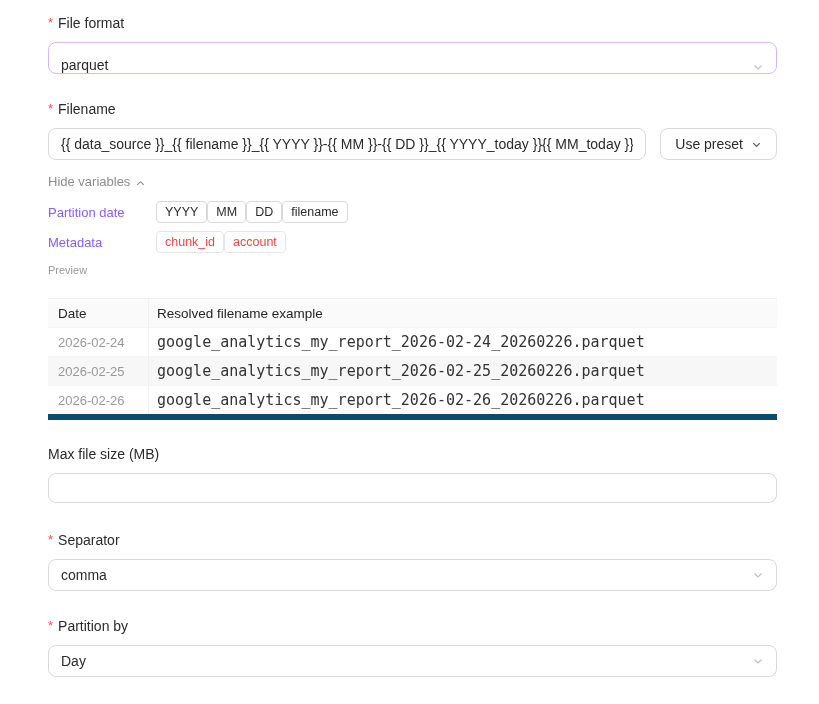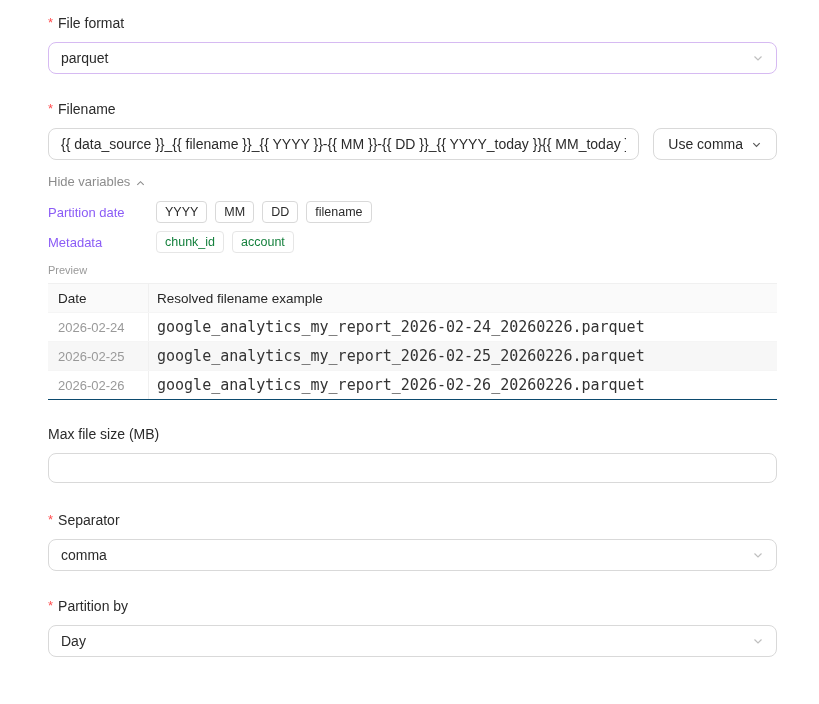--- a/index.html
+++ b/index.html
@@ -19,21 +19,21 @@
   .req { color: #ff4d4f; margin-right: 5px; font-size: 13px; }
 
   .select-box, .text-input {
     height: 32px; width: 100%;
     border: 1px solid #d9d9d9; border-radius: 8px;
     background: #fff;
     display: flex; align-items: center;
     padding: 0 12px; font-size: 14px; color: #2b2b2b;
   }
   .select-box { justify-content: space-between; cursor: pointer; }
-  .select-box.accent { border-color: #d6baf2; }
+  .select-box.accent { border-color: #d6baf2; align-items: flex-end; }
   .chev { color: #bfbfbf; display: inline-flex; }
   .chev svg { display: block; }
 
   input.text-input {
     font-family: "Liberation Sans", sans-serif;
     outline: none;
   }
 
   .mt-ff { margin-top: 0; }
   .mt-section { margin-top: 27px; }
@@ -50,32 +50,32 @@
   .preset-btn .chev { color: #595959; }
 
   .muted-link {
     margin-top: 14px; font-size: 13px; color: #8c8c8c;
     display: inline-flex; align-items: flex-end; gap: 5px; cursor: pointer;
   }
 
   .vars { margin-top: 10px; }
   .var-row { display: flex; align-items: center; height: 24px; margin-bottom: 6px; }
   .var-label { width: 108px; flex: 0 0 108px; font-size: 13px; color: #8b5cf6; }
-  .tags { display: flex; align-items: center; gap: 8px; }
+  .tags { display: flex; align-items: center; }
   .tag {
     display: inline-flex; align-items: center; height: 22px;
     padding: 0 8px; border: 1px solid #d9d9d9; border-radius: 4px;
     background: #fff; font-size: 12.5px; color: #2b2b2b; cursor: pointer;
     white-space: nowrap;
   }
-  .tag.disabled { color: #15803d; border-color: #e6e6e6; cursor: not-allowed; }
+  .tag.disabled { color: #ef4444; border-color: #e6e6e6; cursor: not-allowed; }
 
   .preview-label { margin-top: 10px; font-size: 11px; color: #999999; }
 
-  .ptable { margin-top: 7px; width: 100%; border-top: 1px solid #f0f0f0; border-bottom: 1px solid #0c4a6e; }
+  .ptable { margin-top: 22px; width: 100%; border-top: 1px solid #f0f0f0; border-bottom: 6px solid #0c4a6e; }
   .trow { display: flex; align-items: stretch; }
   .trow.head { background: #fafafa; height: 28px; }
   .trow.body { height: 29px; border-top: 1px solid #f5f5f5; }
   .trow.body.alt { background: #f7f7f7; }
   .cell { display: flex; align-items: center; }
   .cell.date { flex: 0 0 100px; padding-left: 10px; font-size: 13px; }
   .cell.file { flex: 1 1 auto; padding-left: 8px; border-left: 1px solid #f0f0f0; }
   .trow.head .cell { font-size: 13.5px; color: #262626; font-weight: 500; }
   .trow.body .cell.date { color: #999999; }
   .trow.body .cell.file {
@@ -105,21 +105,21 @@
   </div>
 
   
   <div class="field-label mt-section">
     <span class="req">*</span>
     <span>Filename</span>
   </div>
   <div class="filename-row">
     <input class="text-input" type="text" value="{{ data_source }}_{{ filename }}_{{ YYYY }}-{{ MM }}-{{ DD }}_{{ YYYY_today }}{{ MM_today }}{{ DD_t" style="">
     <button class="preset-btn">
-      <span>Use comma</span>
+      <span>Use preset</span>
       <span class="chev">
         <svg width="11" height="11" viewBox="0 0 12 12">
             <polyline points="2.5,4.5 6,8 9.5,4.5" fill="none" stroke="currentColor" stroke-width="1.3"></polyline>
           </svg>
       </span>
     </button>
   </div>
 
   
   <div class="muted-link">

